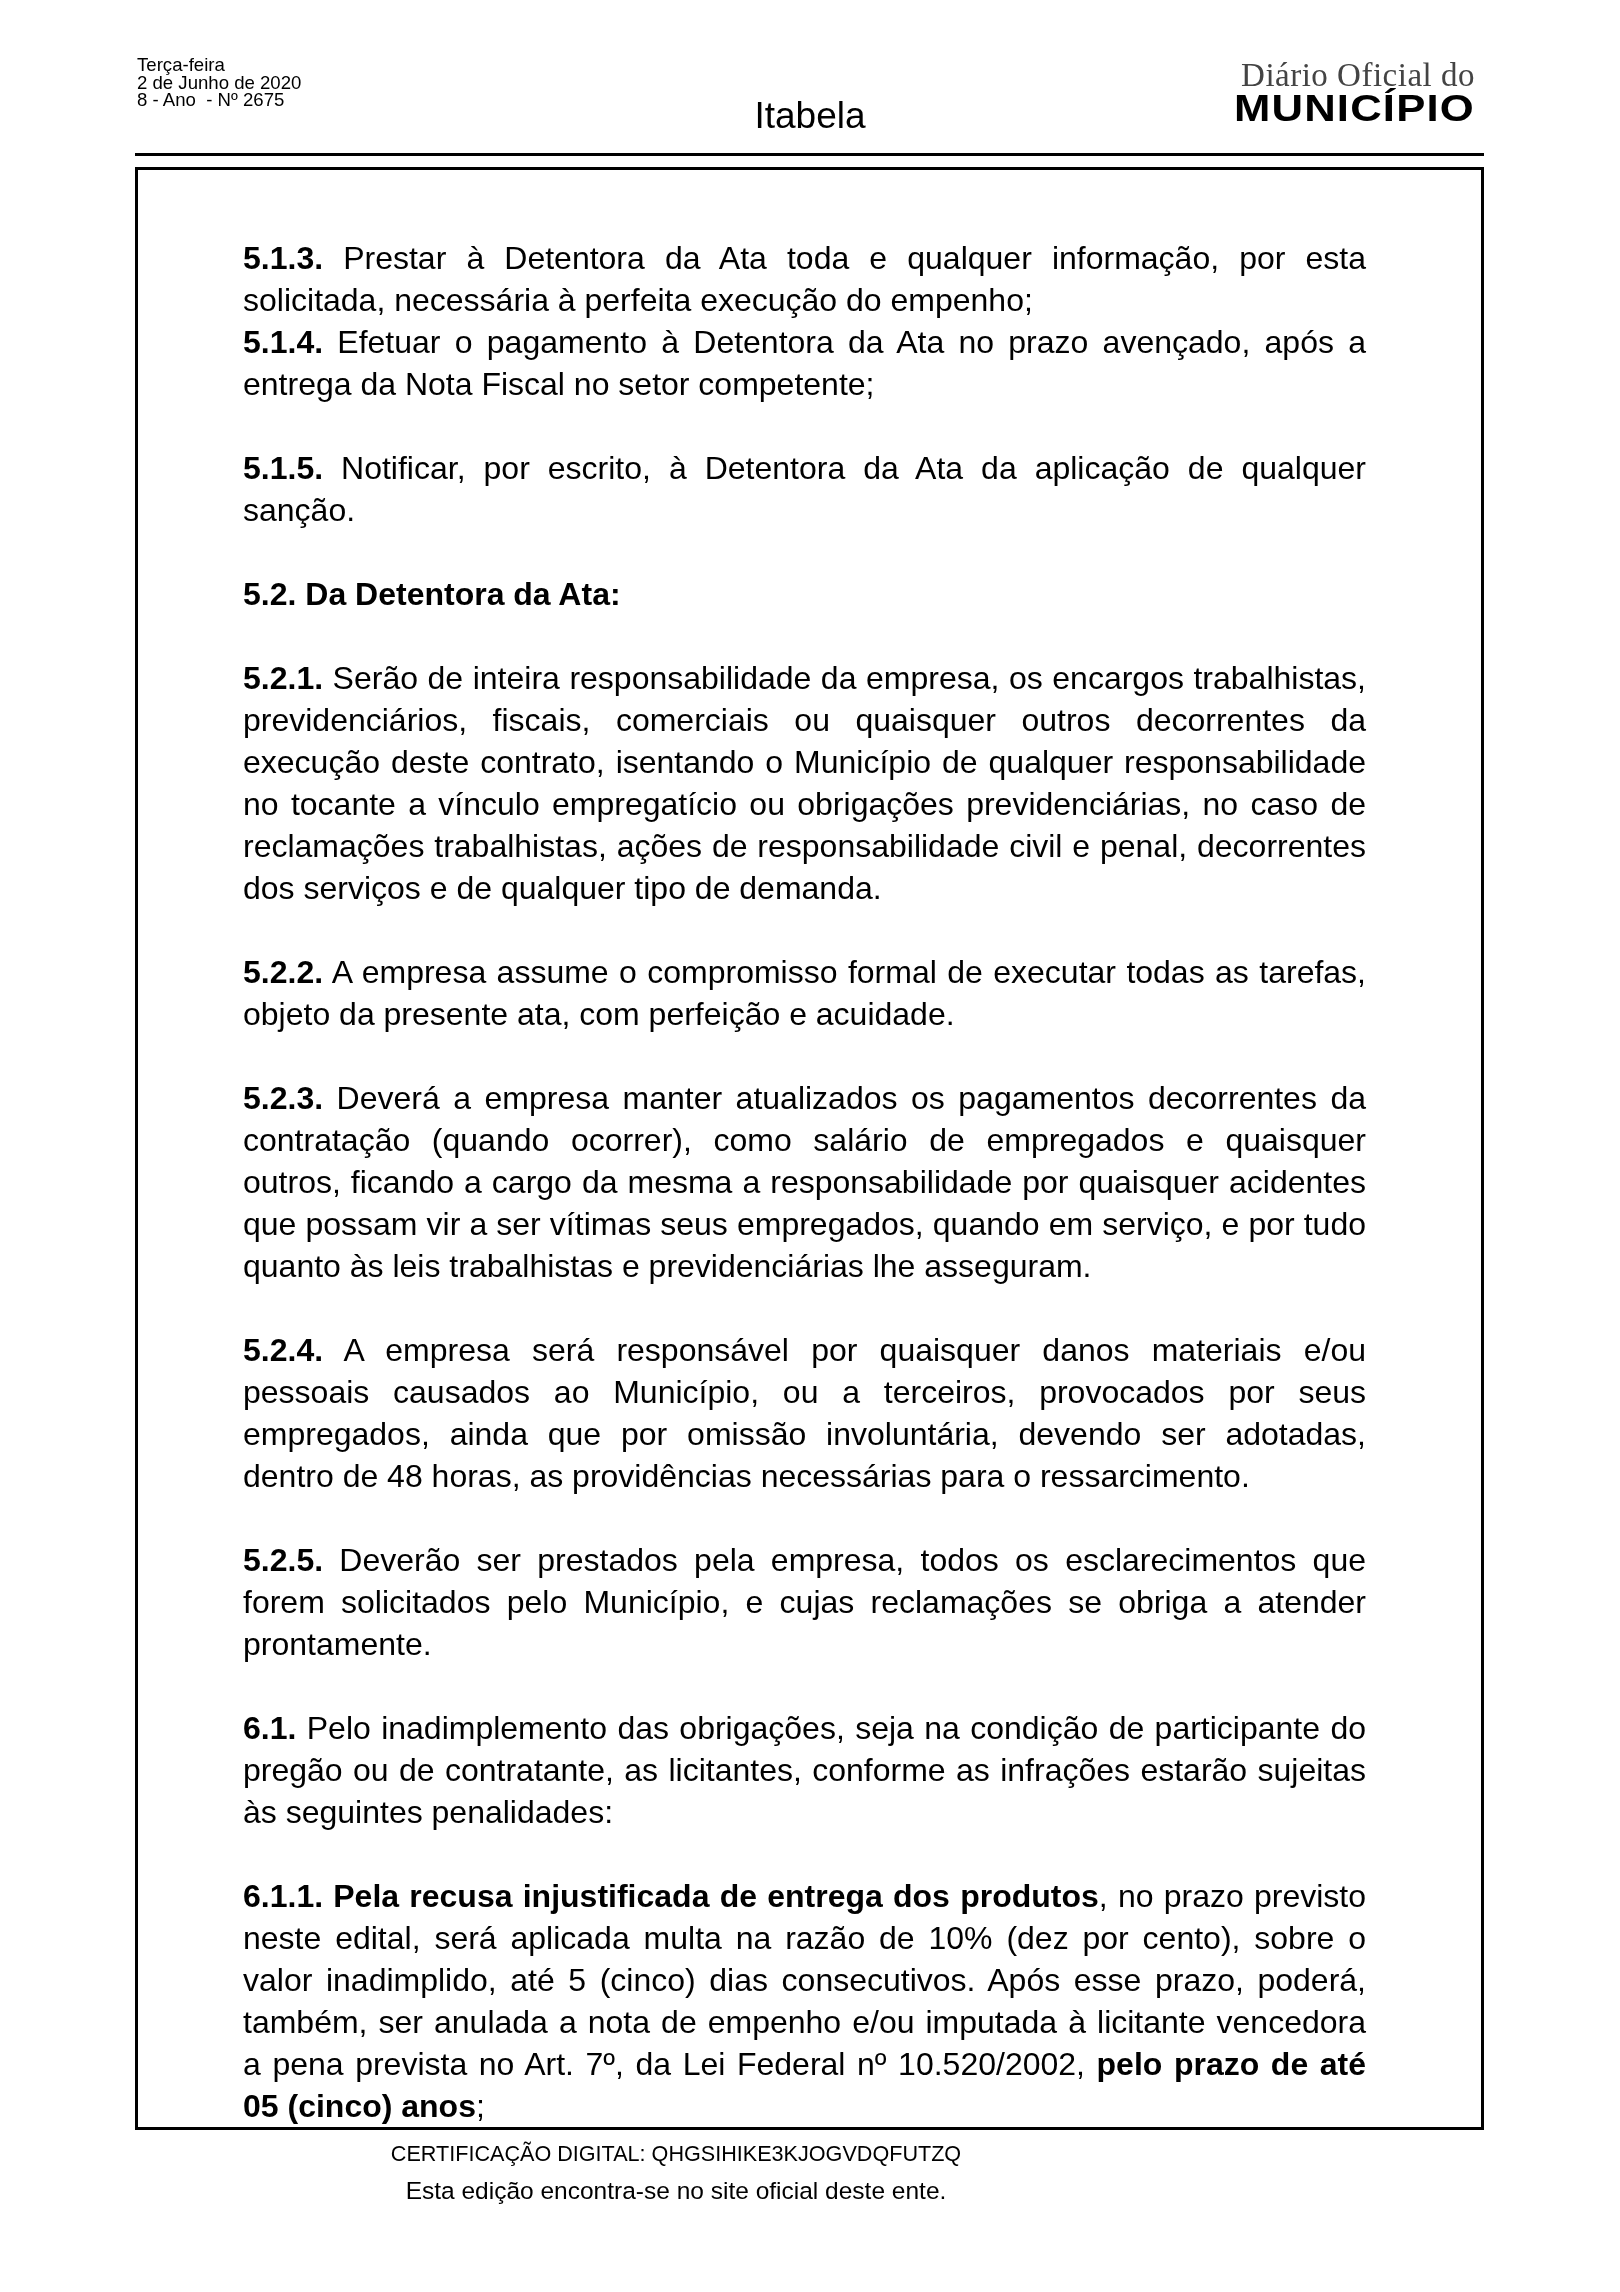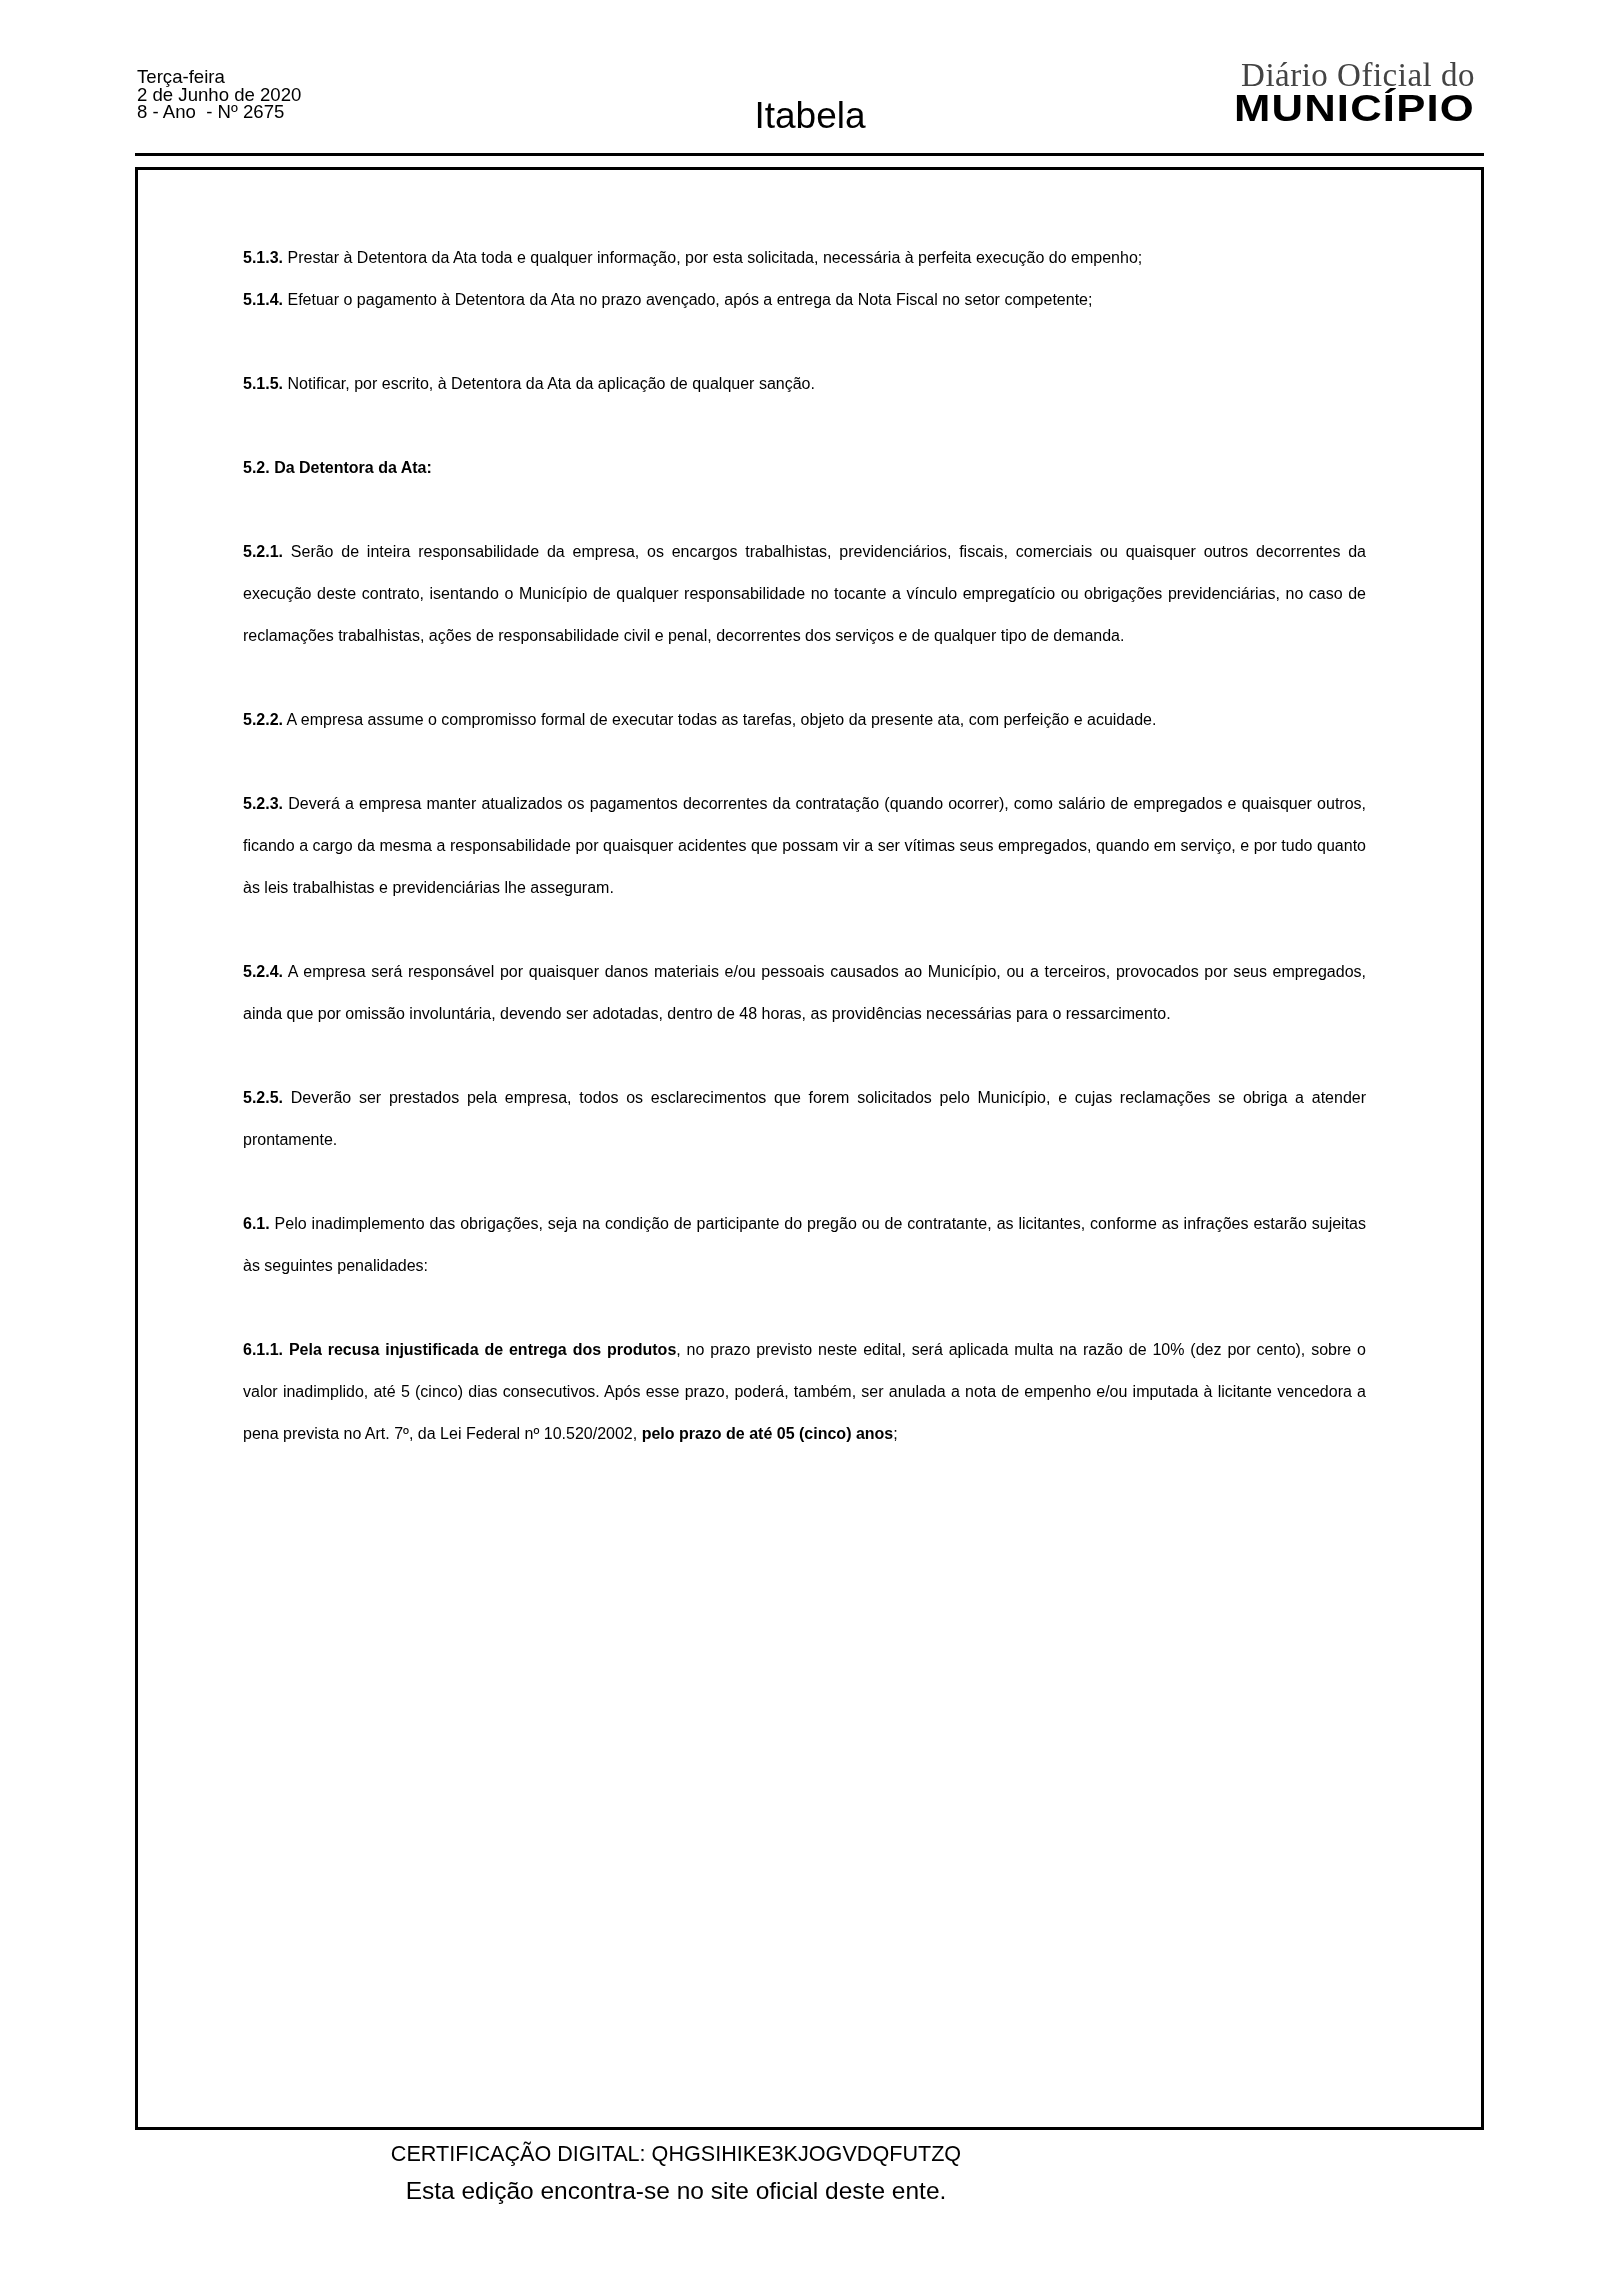--- a/index.html
+++ b/index.html
@@ -1,19 +1,19 @@
 <!DOCTYPE html>
 <html><head>
 <meta charset="utf-8">
 <style>
   html, body { margin: 0; padding: 0; background: #ffffff; }
   body { width: 1620px; height: 2293px; position: relative; overflow: hidden; color: #000; }
 
   .hdr-left {
-    position: absolute; left: 137px; top: 68px;
+    position: absolute; left: 137px; top: 56px;
     font-family: "Liberation Sans", sans-serif; font-size: 18.6px; line-height: 17.6px;
   }
   .hdr-left div { white-space: pre; }
   .hdr-center {
     position: absolute; left: 0; width: 1620px; top: 96px; text-align: center;
     font-family: "Liberation Sans", sans-serif; font-size: 37px; line-height: 39px;
   }
   .logo {
     position: absolute; right: 145px; top: 60px; text-align: right;
   }
@@ -27,21 +27,21 @@
   }
   .hdr-rule {
     position: absolute; left: 135px; width: 1349px; top: 153px; height: 2.9px; background: #000;
   }
   .frame {
     position: absolute; left: 135px; top: 167px; width: 1343px; height: 1957px;
     border: 3.9px solid #000;
   }
   .content {
     position: absolute; left: 243px; top: 237px; width: 1123px;
-    font-family: "Liberation Sans", sans-serif; font-size: 16px; line-height: 42px;
+    font-family: "Liberation Sans", sans-serif; font-size: 32px; line-height: 42px;
     text-align: justify;
   }
   .content p { margin: 0; }
   .content .gap { margin-top: 42px; }
   .num { font-weight: bold; }
   .b { font-weight: bold; margin-top: 44px; }
 
   .footer {
     position: absolute; left: 0; width: 1352px; text-align: center;
     font-family: "Liberation Sans", sans-serif;

